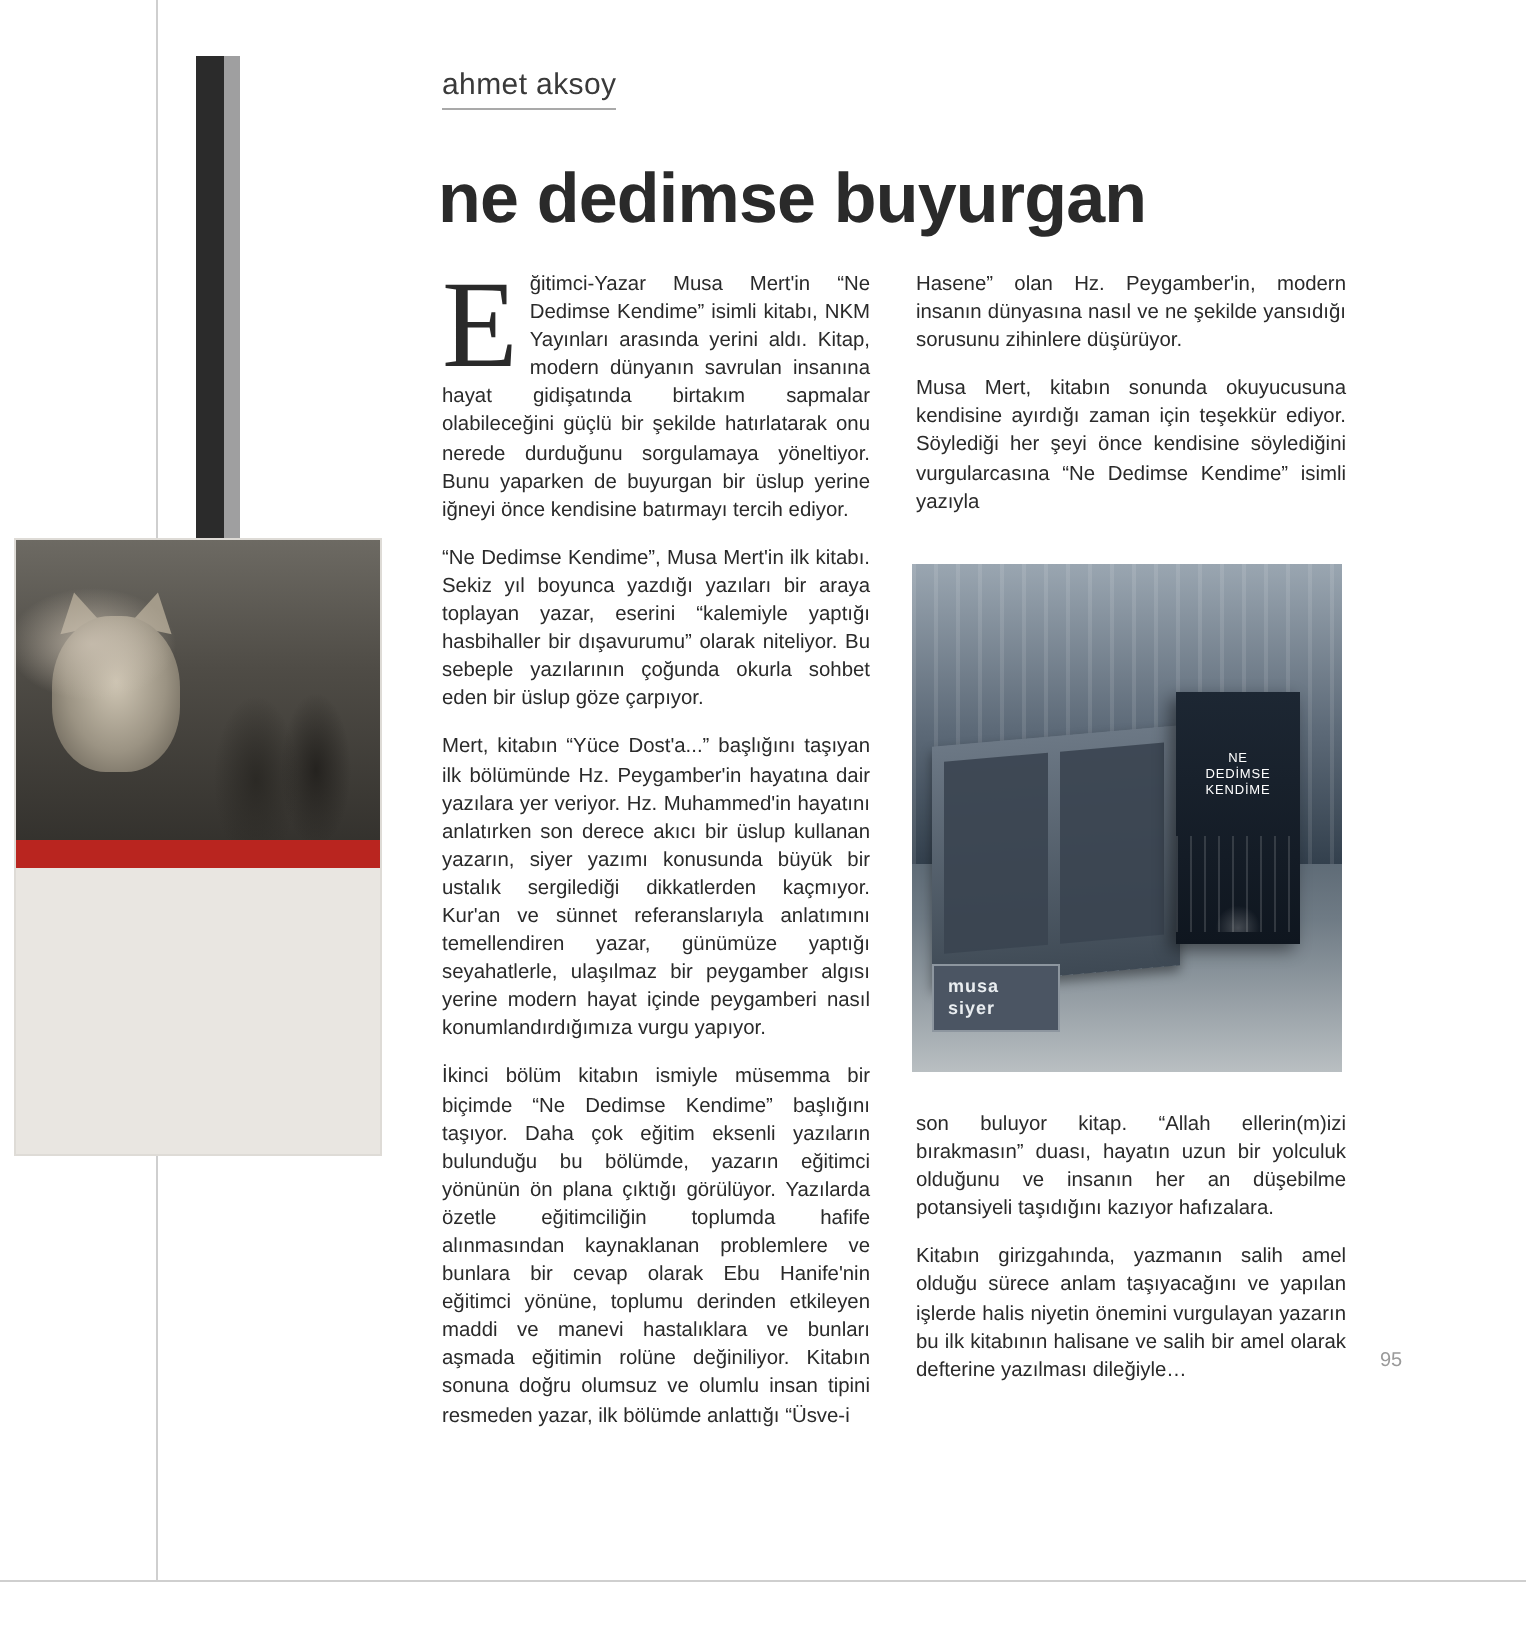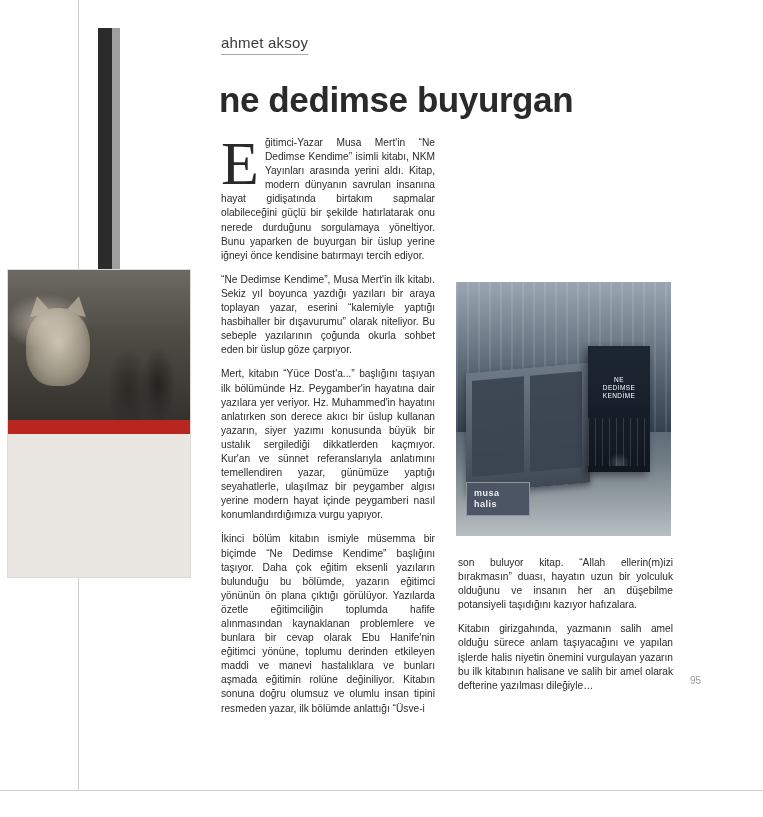--- a/index.html
+++ b/index.html
@@ -102,37 +102,39 @@
   <h1 class="headline">ne dedimse buyurgan</h1>
 
   <div class="col col-1">
     <p><span class="dropcap">E</span><span>ğitimci-Yazar Musa Mert'in “Ne Dedimse Kendime” isimli kitabı, NKM Yayınları arasında yerini aldı. Kitap, modern dünyanın savrulan insanına hayat gidişatında birtakım sapmalar olabileceğini güçlü bir şekilde hatırlatarak onu nerede durduğunu sorgulamaya yöneltiyor. Bunu yaparken de buyurgan bir üslup yerine iğneyi önce kendisine batırmayı tercih ediyor.</span></p>
     <p><span>“Ne Dedimse Kendime”, Musa Mert'in ilk kitabı. Sekiz yıl boyunca yazdığı yazıları bir araya toplayan yazar, eserini “kalemiyle yaptığı hasbihaller bir dışavurumu” olarak niteliyor. Bu sebeple yazılarının çoğunda okurla sohbet eden bir üslup göze çarpıyor.</span></p>
     <p><span>Mert, kitabın “Yüce Dost'a...” başlığını taşıyan ilk bölümünde Hz. Peygamber'in hayatına dair yazılara yer veriyor. Hz. Muhammed'in hayatını anlatırken son derece akıcı bir üslup kullanan yazarın, siyer yazımı konusunda büyük bir ustalık sergilediği dikkatlerden kaçmıyor. Kur'an ve sünnet referanslarıyla anlatımını temellendiren yazar, günümüze yaptığı seyahatlerle, ulaşılmaz bir peygamber algısı yerine modern hayat içinde peygamberi nasıl konumlandırdığımıza vurgu yapıyor.</span></p>
     <p><span>İkinci bölüm kitabın ismiyle müsemma bir biçimde “Ne Dedimse Kendime” başlığını taşıyor. Daha çok eğitim eksenli yazıların bulunduğu bu bölümde, yazarın eğitimci yönünün ön plana çıktığı görülüyor. Yazılarda özetle eğitimciliğin toplumda hafife alınmasından kaynaklanan problemlere ve bunlara bir cevap olarak Ebu Hanife'nin eğitimci yönüne, toplumu derinden etkileyen maddi ve manevi hastalıklara ve bunları aşmada eğitimin rolüne değiniliyor. Kitabın sonuna doğru olumsuz ve olumlu insan tipini resmeden yazar, ilk bölümde anlattığı “Üsve-i</span></p>
   </div>
 
   <div class="col col-2">
+    <p><span>Hasene” olan Hz. Peygamber'in, modern insanın dünyasına nasıl ve ne şekilde yansıdığı sorusunu zihinlere düşürüyor.</span></p>
+    <p><span>Musa Mert, kitabın sonunda okuyucusuna kendisine ayırdığı zaman için teşekkür ediyor. Söylediği her şeyi önce kendisine söylediğini vurgularcasına “Ne Dedimse Kendime” isimli yazıyla</span></p>
   </div>
 
   <div class="bookshot">
     <div class="forest"></div>
     <div class="openbook">
       <div class="pg pgl"></div>
       <div class="pg pgr"></div>
     </div>
     <div class="smallbook">
       <div class="cov-txt" style="white-space:pre-line">NE
 DEDİMSE
 KENDİME</div>
       <div class="tree"></div>
     </div>
     <div class="logo">
       <div>musa</div>
-      <div>halis</div>
+      <div>siyer</div>
     </div>
   </div>
 
   <div class="col col-2b">
     <p><span>son buluyor kitap. “Allah ellerin(m)izi bırakmasın” duası, hayatın uzun bir yolculuk olduğunu ve insanın her an düşebilme potansiyeli taşıdığını kazıyor hafızalara.</span></p>
     <p><span>Kitabın girizgahında, yazmanın salih amel olduğu sürece anlam taşıyacağını ve yapılan işlerde halis niyetin önemini vurgulayan yazarın bu ilk kitabının halisane ve salih bir amel olarak defterine yazılması dileğiyle…</span></p>
   </div>
 
   <div class="pagenum">95</div>
 </div>

